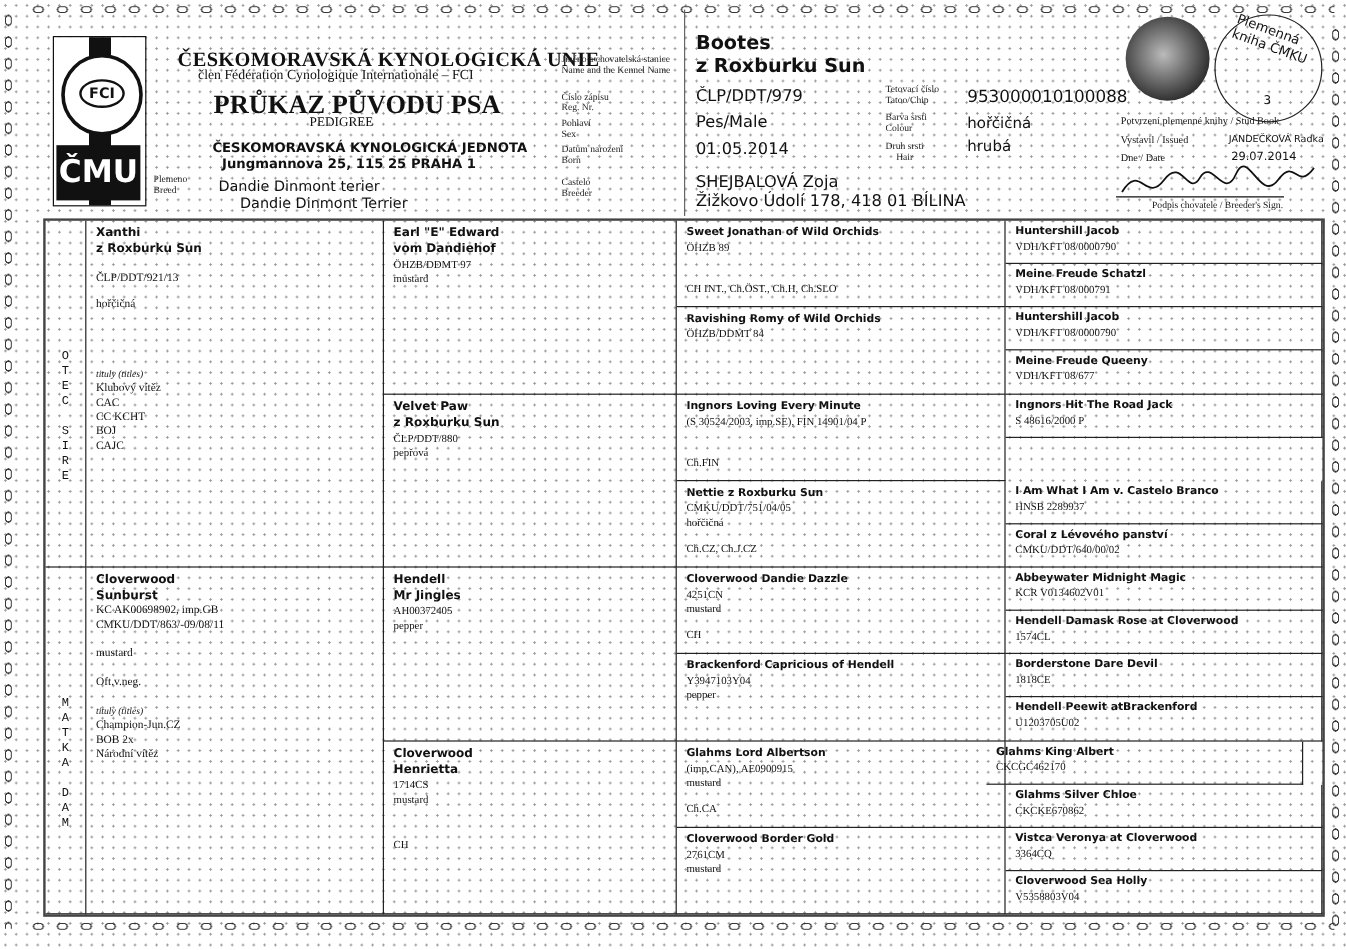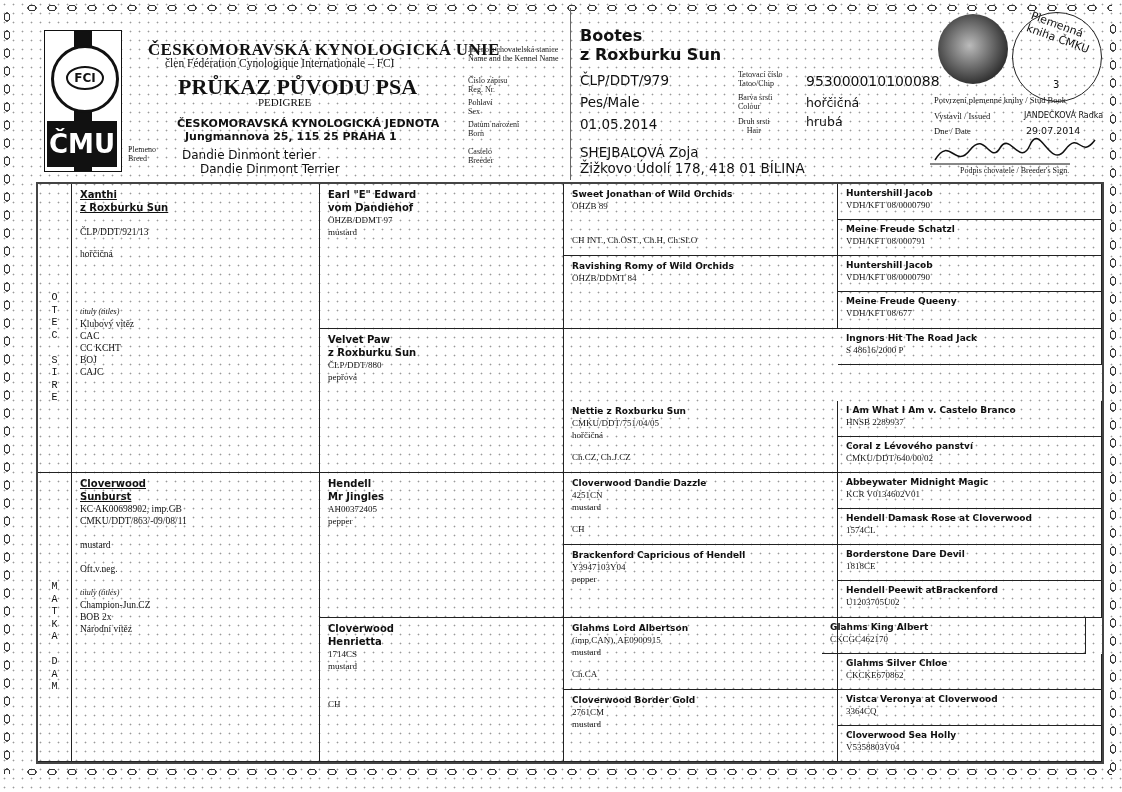--- a/index.html
+++ b/index.html
@@ -57,21 +57,21 @@
   .signature { position:absolute; left:930px; top:130px; width:170px; height:40px; }
 
   
   .grid { position:absolute; left:36px; top:182px; width:1068px; height:582px; border:2px solid #444; box-sizing:border-box; }
   .cell { position:absolute; box-sizing:border-box; border-right:1.5px solid #222; border-bottom:1.5px solid #222; padding:4px 8px; overflow:hidden; }
   .cell .nm { font-family:"DejaVu Sans", sans-serif; font-weight:bold; font-size:9px; line-height:12px; }
   .cell .tx { font-family:"Liberation Serif", serif; font-size:9px; line-height:12px; }
   .side { position:absolute; box-sizing:border-box; border-right:1.5px solid #222; border-bottom:1.5px solid #222;
           font-family:"Liberation Mono", monospace; font-size:10px; text-align:center; }
   .side .letters { position:absolute; left:0; right:0; line-height:12.5px; }
-  .gen1 .nm { font-size:10px; line-height:13px;text-decoration:underline; }
+  .gen1 .nm { font-size:10px; line-height:13px; }
   .gen1 .tx { font-size:9.5px; line-height:12px; }
   .gen2 .nm { font-size:10px; line-height:13px; }
   .ital { font-style:italic; font-size:8px !important; }
 </style>
 </head>
 <body>
 
 <div class="page dotted">
 
   <div class="border-top"></div>
@@ -223,20 +223,26 @@
         <div class="nm">Sweet Jonathan of Wild Orchids</div>
         <div class="tx">ÖHZB 89</div>
         <div class="tx">&nbsp;</div>
         <div class="tx" style="margin-top: 10px;">CH INT., Ch.ÖST., Ch.H, Ch.SLO</div>
       </div>
       <div class="cell" style="left: 526px; top: 72.25px; width: 274px; height: 72.25px;">
         <div class="nm">Ravishing Romy of Wild Orchids</div>
         <div class="tx">ÖHZB/DDMT 84</div>
         <div class="tx">&nbsp;</div>
       </div>
+      <div class="cell" style="left: 526px; top: 144.5px; width: 274px; height: 72.25px;">
+        <div class="nm">Ingnors Loving Every Minute</div>
+        <div class="tx">(S 30524/2003, imp.SE), FIN 14901/04      P</div>
+        <div class="tx">&nbsp;</div>
+        <div class="tx" style="margin-top: 10px;">Ch.FIN</div>
+      </div>
       <div class="cell" style="left: 526px; top: 216.75px; width: 274px; height: 72.25px;">
         <div class="nm">Nettie z Roxburku Sun</div>
         <div class="tx">CMKU/DDT/751/04/05</div>
         <div class="tx">hořčičná</div>
         <div class="tx" style="margin-top: 10px;">Ch.CZ, Ch.J.CZ</div>
       </div>
       <div class="cell" style="left: 526px; top: 289px; width: 274px; height: 72.25px;">
         <div class="nm">Cloverwood Dandie Dazzle</div>
         <div class="tx">4251CN</div>
         <div class="tx">mustard</div>

